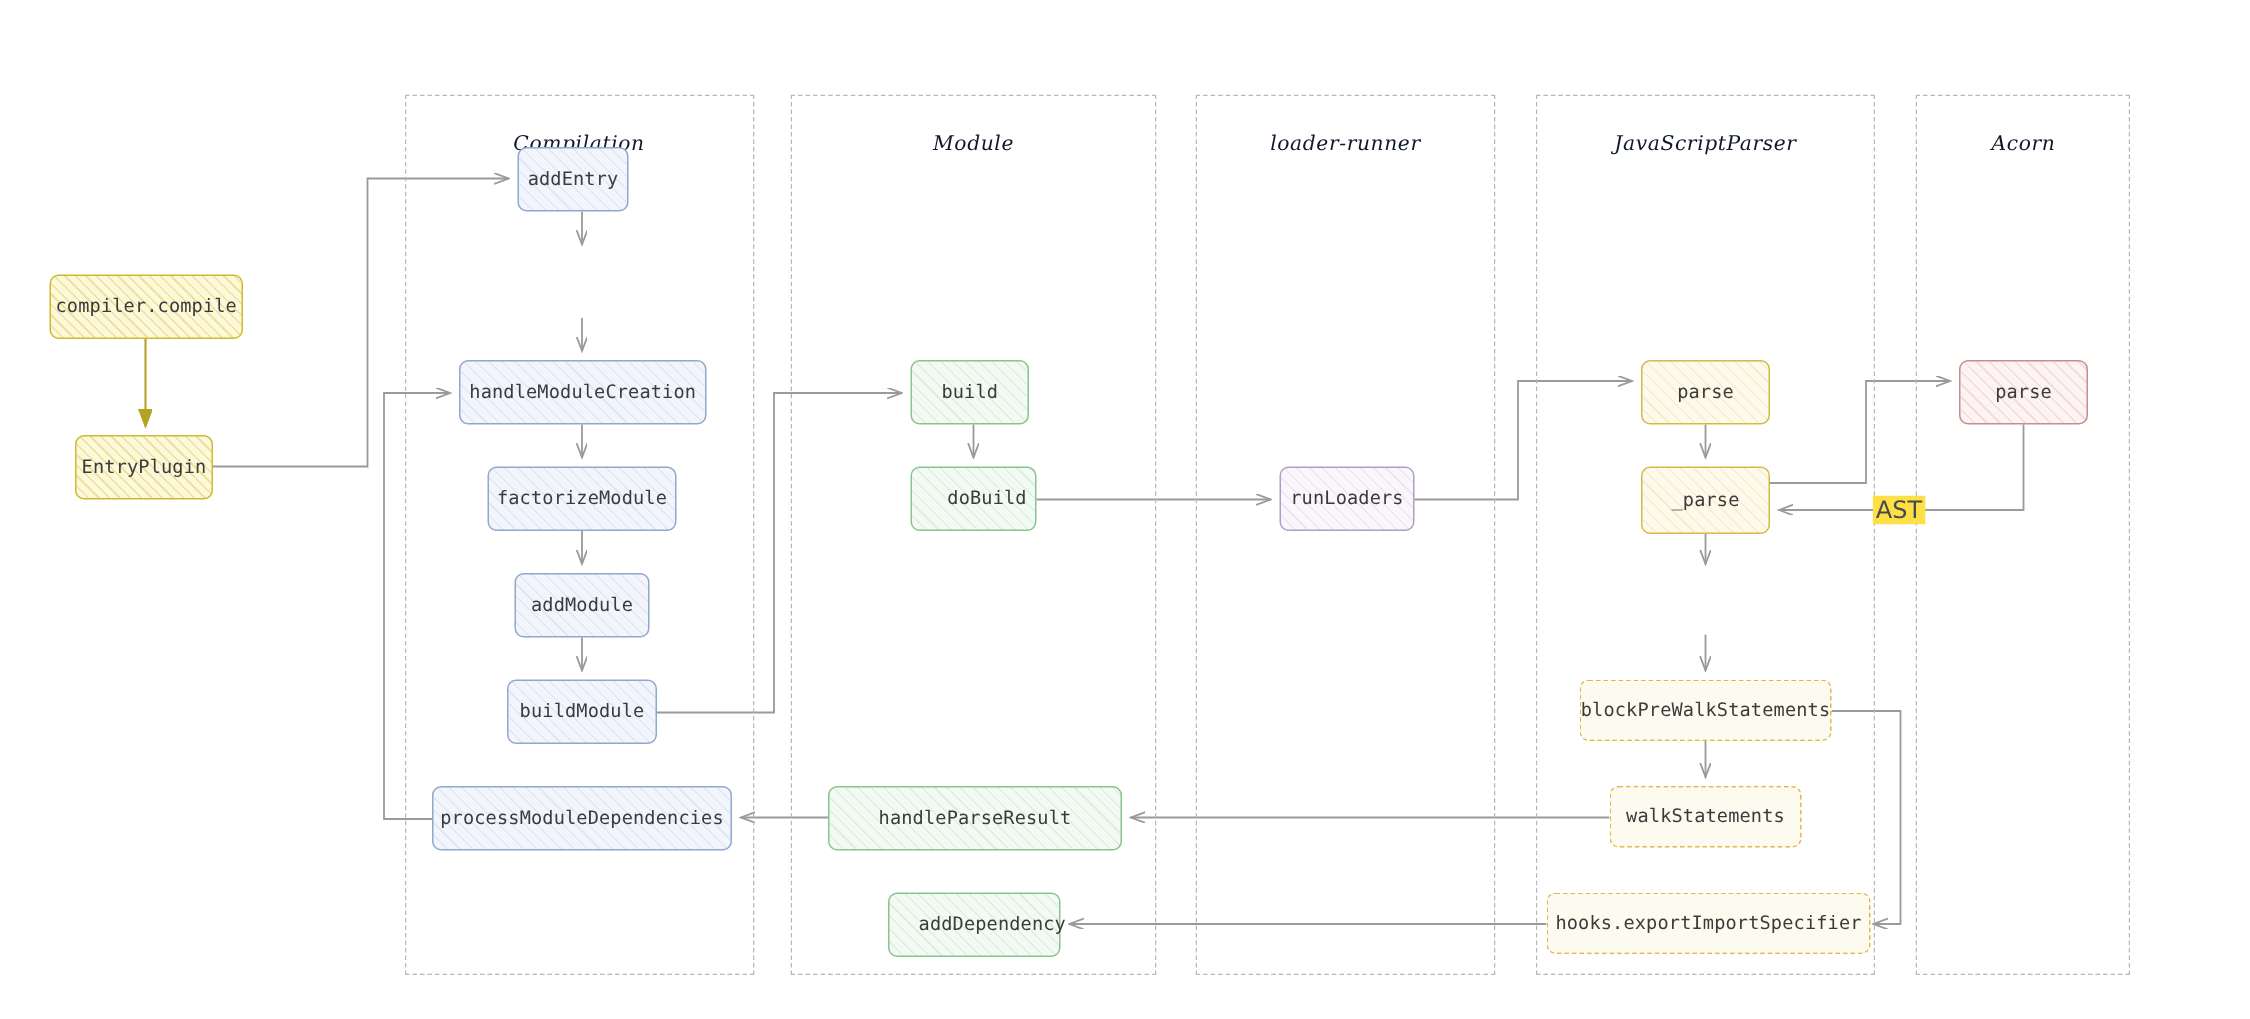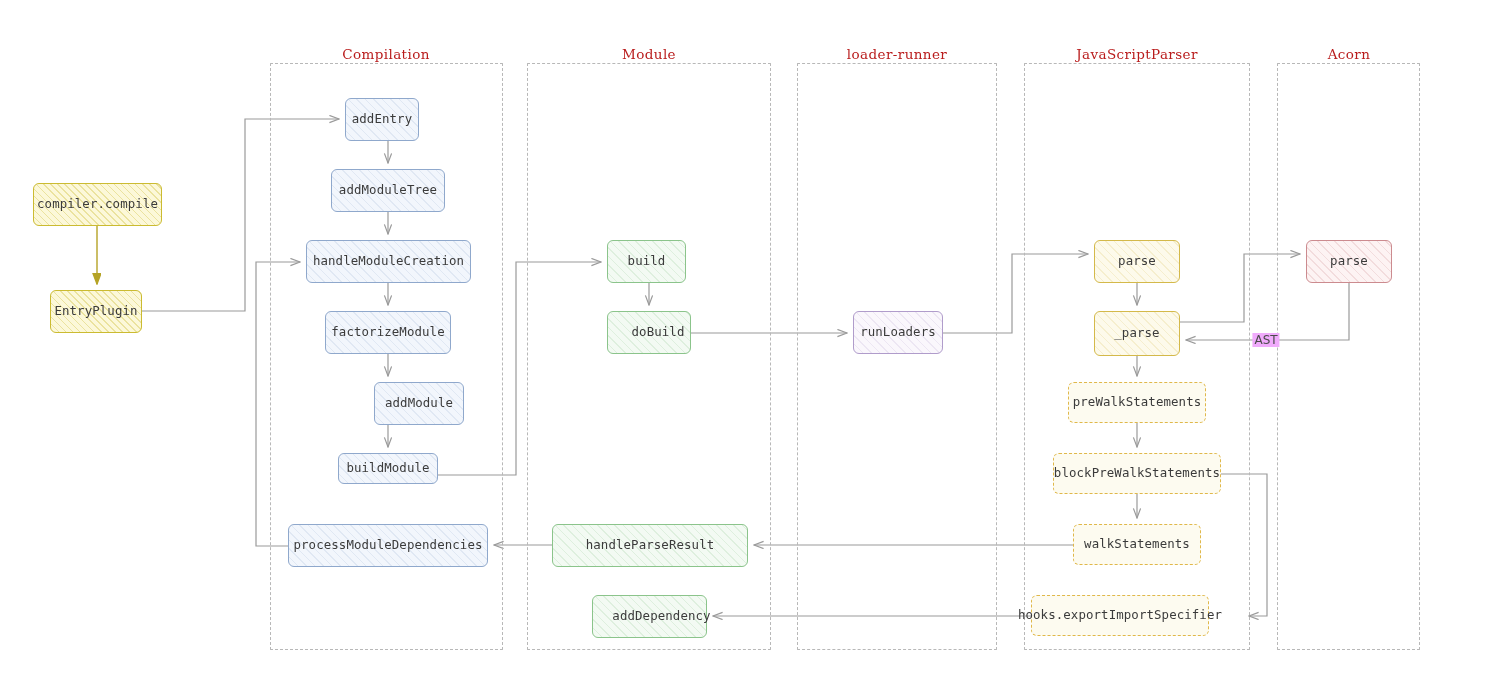--- a/index.html
+++ b/index.html
@@ -26,26 +26,28 @@
   .group-box {
     position: absolute;
     border: 1.3px dashed #b8b8b8;
     border-radius: 1px;
     box-sizing: border-box;
     background: transparent;
   }
   .group-label {
     position: absolute;
     font-family: "DejaVu Serif", serif;
+    font-style: italic;
     font-size: 13.5px;
-    color: #b91c1c;
+    color: #0f172a;
     letter-spacing: 0.4px;
     white-space: nowrap;
     transform: translateX(-50%);
     text-align: center;
+    margin-top: 42px;
   }
   .node {
     position: absolute;
     box-sizing: border-box;
     display: flex;
     align-items: center;
     justify-content: center;
     border-radius: 6px;
     font-family: "DejaVu Sans Mono", monospace;
     font-size: 12.4px;
@@ -104,23 +106,23 @@
   .n-red {
     border: 1.8px solid #cc8b8f;
     background-color: #fdf3f3;
     background-image: repeating-linear-gradient(45deg,
         rgba(204,139,143,0.22) 0px, rgba(204,139,143,0.22) 1.1px,
         rgba(0,0,0,0) 1.1px, rgba(0,0,0,0) 6px);
   }
   .edge-label {
     position: absolute;
     font-family: "DejaVu Sans", sans-serif;
-    font-size: 12px;
+    font-size: 16px;
     color: #4a4a4a;
-    background: #f0abfc;
+    background: #fde047;
     padding: 0 2px;
     white-space: nowrap;
     transform: translate(-50%, -50%);
   }
 </style>
 </head>
 <body>
 
 <div id="canvas">
 
@@ -194,38 +196,36 @@
   <div class="group-box" style="left:1024px; top:63px; width:226px; height:587px;"></div>
   <div class="group-label" style="left:1137px; top:46px;">JavaScriptParser</div>
 
   <div class="group-box" style="left:1277px; top:63px; width:143px; height:587px;"></div>
   <div class="group-label" style="left:1349px; top:46px;">Acorn</div>
 
   <div class="node n-gold" style="left:33px; top:183px; width:129px; height:43px;">compiler.compile</div>
   <div class="node n-gold" style="left:50px; top:290px; width:92px; height:43px;">EntryPlugin</div>
 
   <div class="node n-blue" style="left:345px; top:98px; width:74px; height:43px;">addEntry</div>
-  <div class="node n-blue" style="left:331px; top:169px; width:114px; height:43px;">addModuleTree</div>
   <div class="node n-blue" style="left:306px; top:240px; width:165px; height:43px;">handleModuleCreation</div>
   <div class="node n-blue" style="left:325px; top:311px; width:126px; height:43px;">factorizeModule</div>
-  <div class="node n-blue" style="left:343px; top:382px; width:90px; height:43px;margin-left:31px;">addModule</div>
-  <div class="node n-blue" style="left:338px; top:453px; width:100px; height:31px;">buildModule</div>
+  <div class="node n-blue" style="left:343px; top:382px; width:90px; height:43px;">addModule</div>
+  <div class="node n-blue" style="left:338px; top:453px; width:100px; height:43px;">buildModule</div>
   <div class="node n-blue" style="left:288px; top:524px; width:200px; height:43px;">processModuleDependencies</div>
 
   <div class="node n-green" style="left:607px; top:240px; width:79px; height:43px;">build</div>
   <div class="node n-green" style="left:607px; top:311px; width:84px; height:43px;padding-left:18px;">doBuild</div>
   <div class="node n-green" style="left:552px; top:524px; width:196px; height:43px;">handleParseResult</div>
   <div class="node n-green" style="left:592px; top:595px; width:115px; height:43px;padding-left:24px;">addDependency</div>
 
   <div class="node n-purple" style="left:853px; top:311px; width:90px; height:43px;">runLoaders</div>
 
   <div class="node n-yellow" style="left:1094px; top:240px; width:86px; height:43px;">parse</div>
   <div class="node n-yellow" style="left:1094px; top:311px; width:86px; height:45px;">_parse</div>
-  <div class="node n-yellow-dash" style="left:1068px; top:382px; width:138px; height:41px;">preWalkStatements</div>
   <div class="node n-yellow-dash" style="left:1053px; top:453px; width:168px; height:41px;">blockPreWalkStatements</div>
   <div class="node n-yellow-dash" style="left:1073px; top:524px; width:128px; height:41px;">walkStatements</div>
-  <div class="node n-yellow-dash" style="left:1031px; top:595px; width:178px; height:41px;">hooks.exportImportSpecifier</div>
+  <div class="node n-yellow-dash" style="left:1031px; top:595px; width:216px; height:41px;">hooks.exportImportSpecifier</div>
 
   <div class="node n-red" style="left:1306px; top:240px; width:86px; height:43px;">parse</div>
 
   <div class="edge-label" style="left:1266px; top:340px;">AST</div>
 
 </div>
 
 </body></html>

